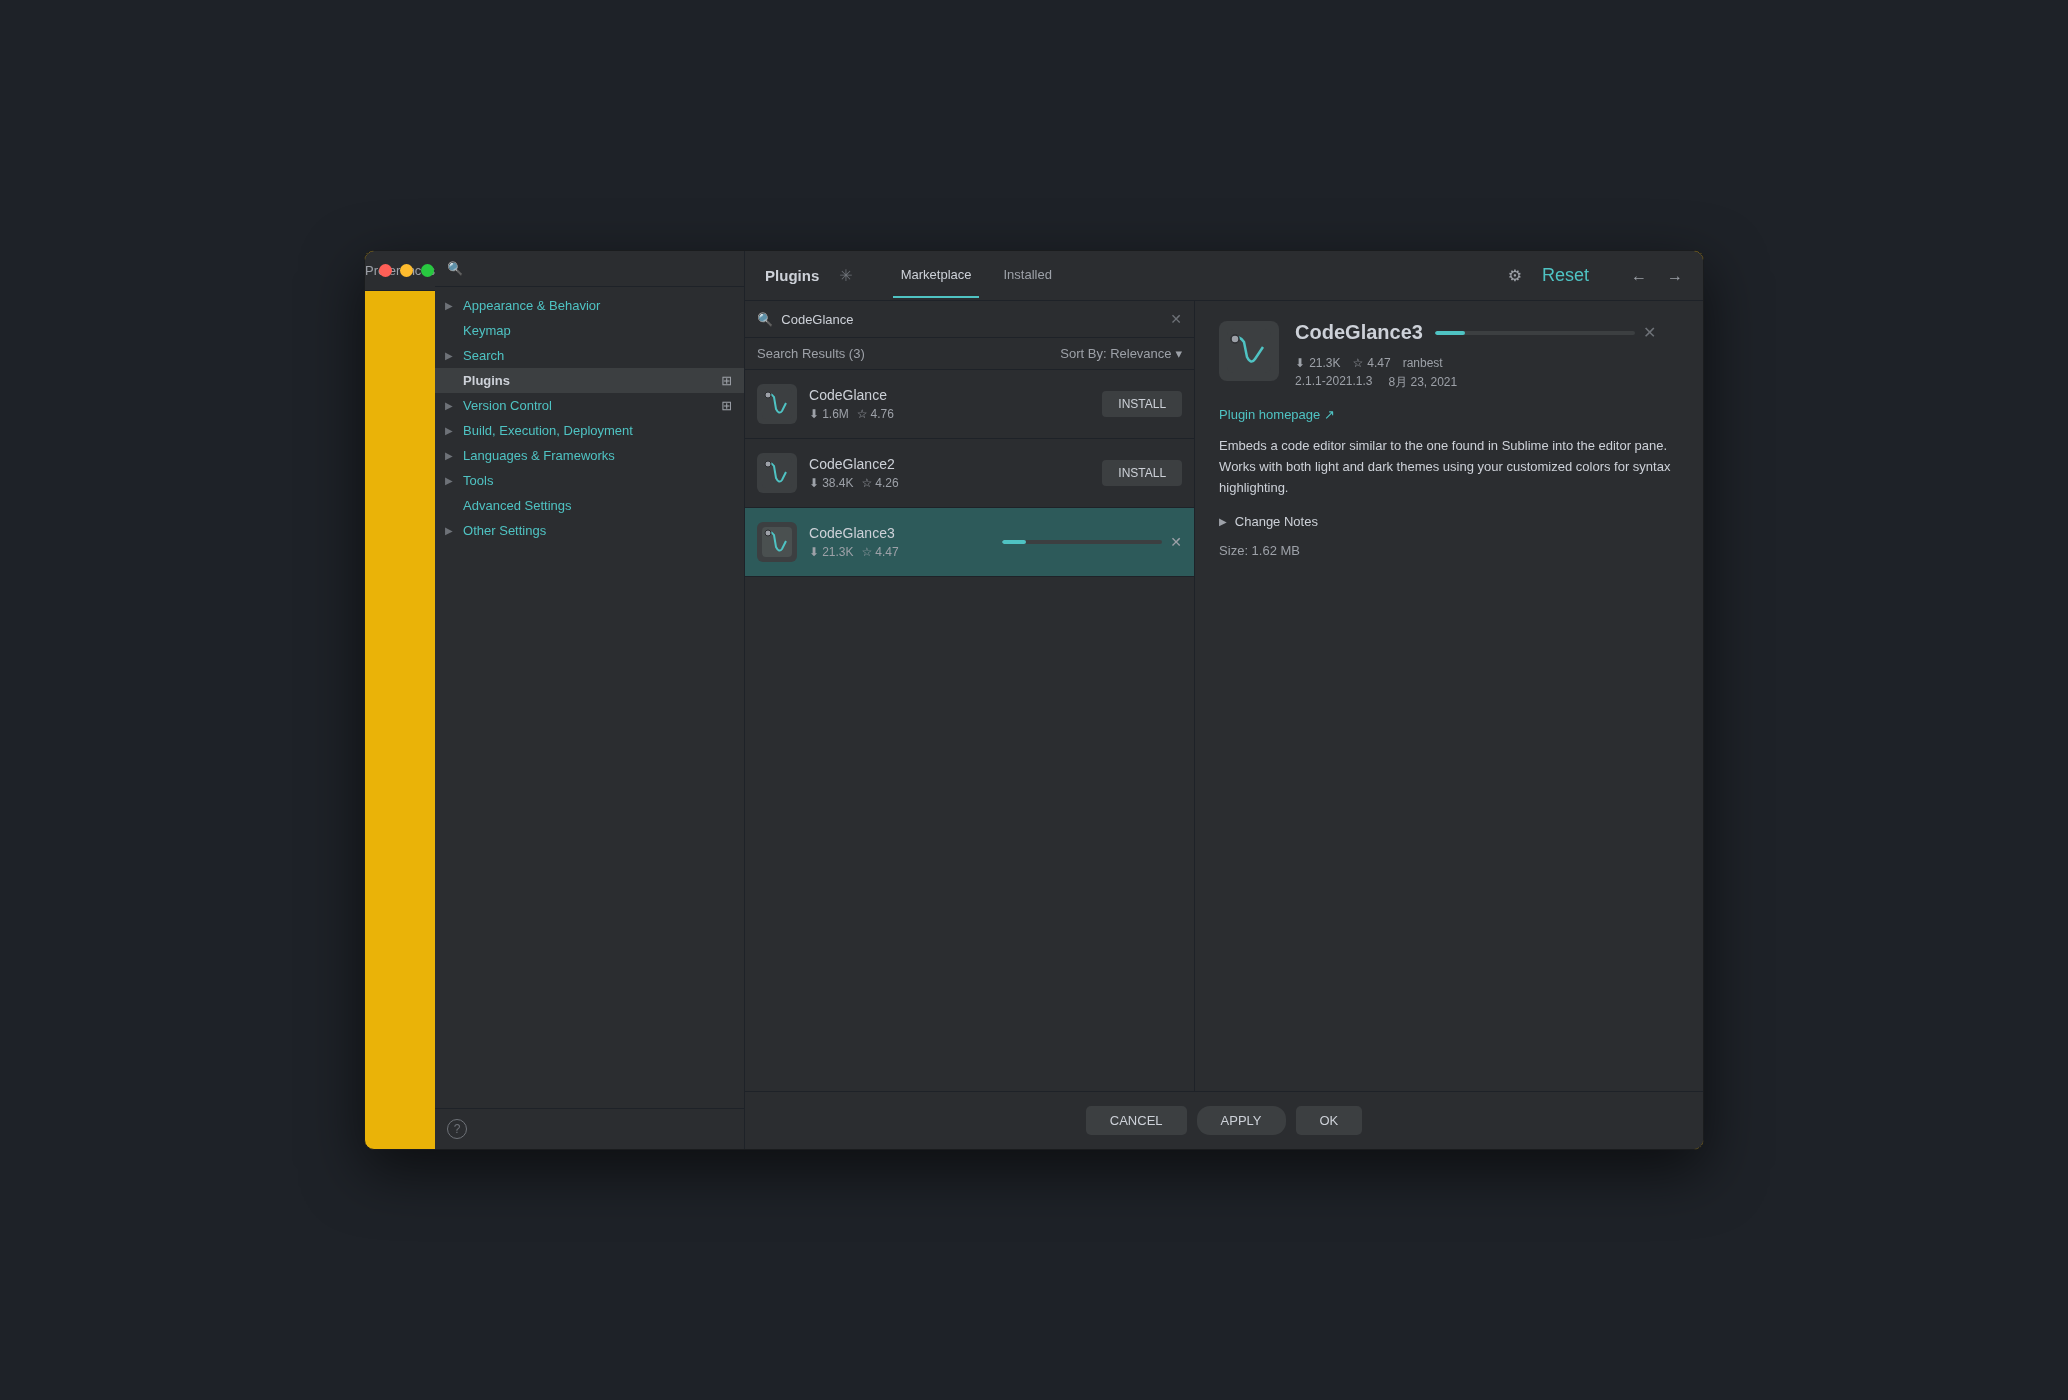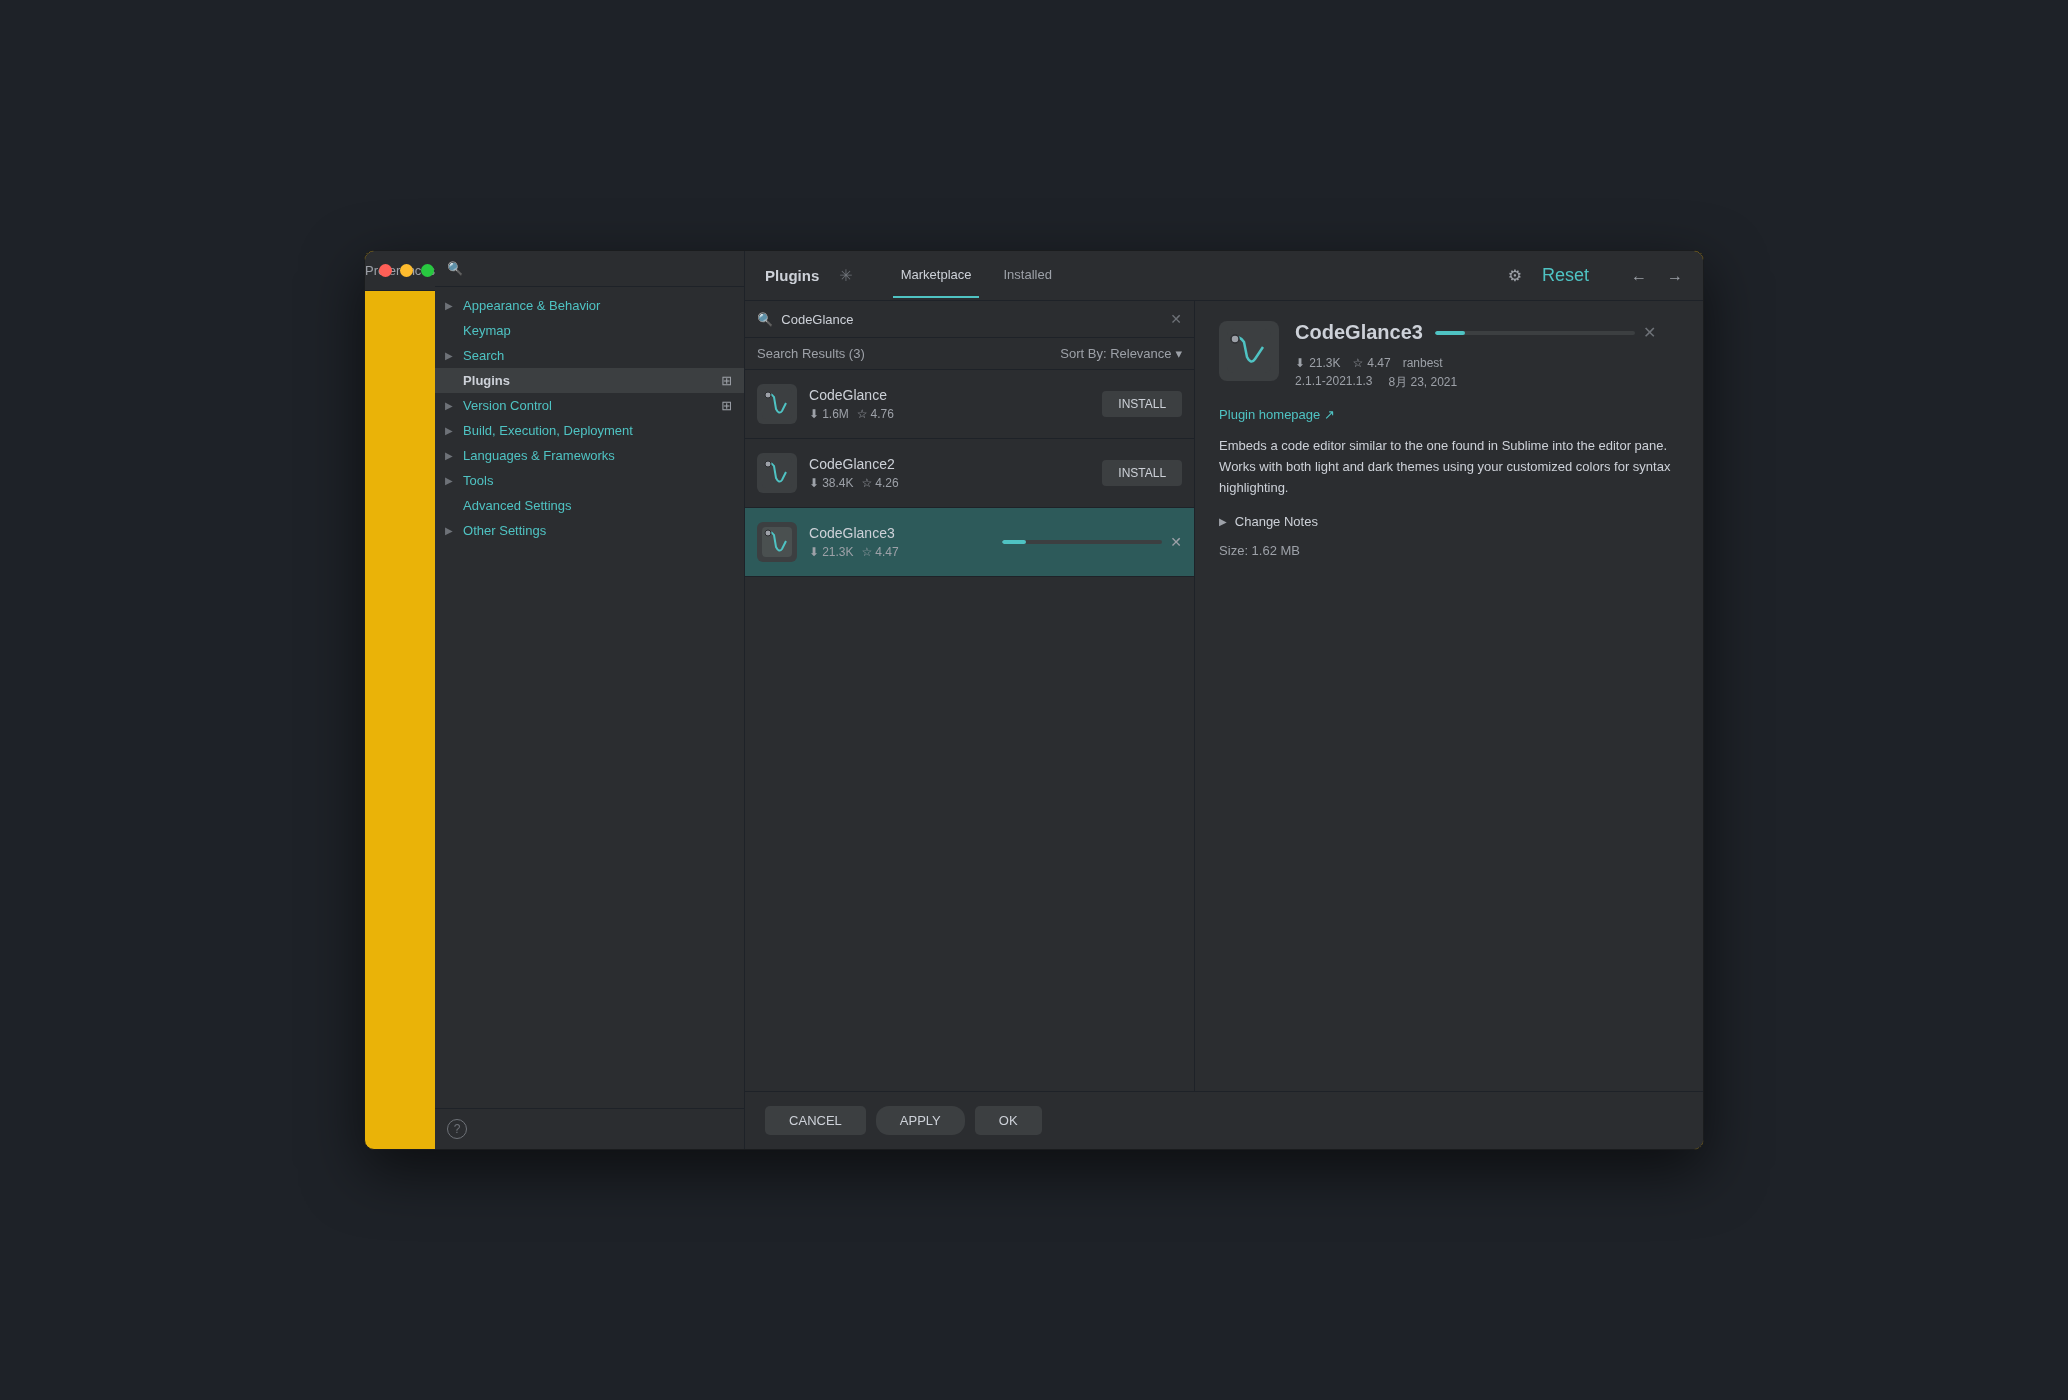--- a/index.html
+++ b/index.html
@@ -438,21 +438,21 @@
       color: #9da1a8;
       font-size: 10px;
     }
     .detail-size {
       color: #9da1a8;
       font-size: 13px;
     }
     
     .footer {
       display: flex;
-      justify-content: flex-start;
+      justify-content: center;
       align-items: center;
       padding: 14px 20px;
       border-top: 1px solid #1e2228;
       gap: 10px;
       background: #2b2d30;
       flex-shrink: 0;
     }
     .footer-btn {
       padding: 7px 24px;
       border-radius: 5px;

